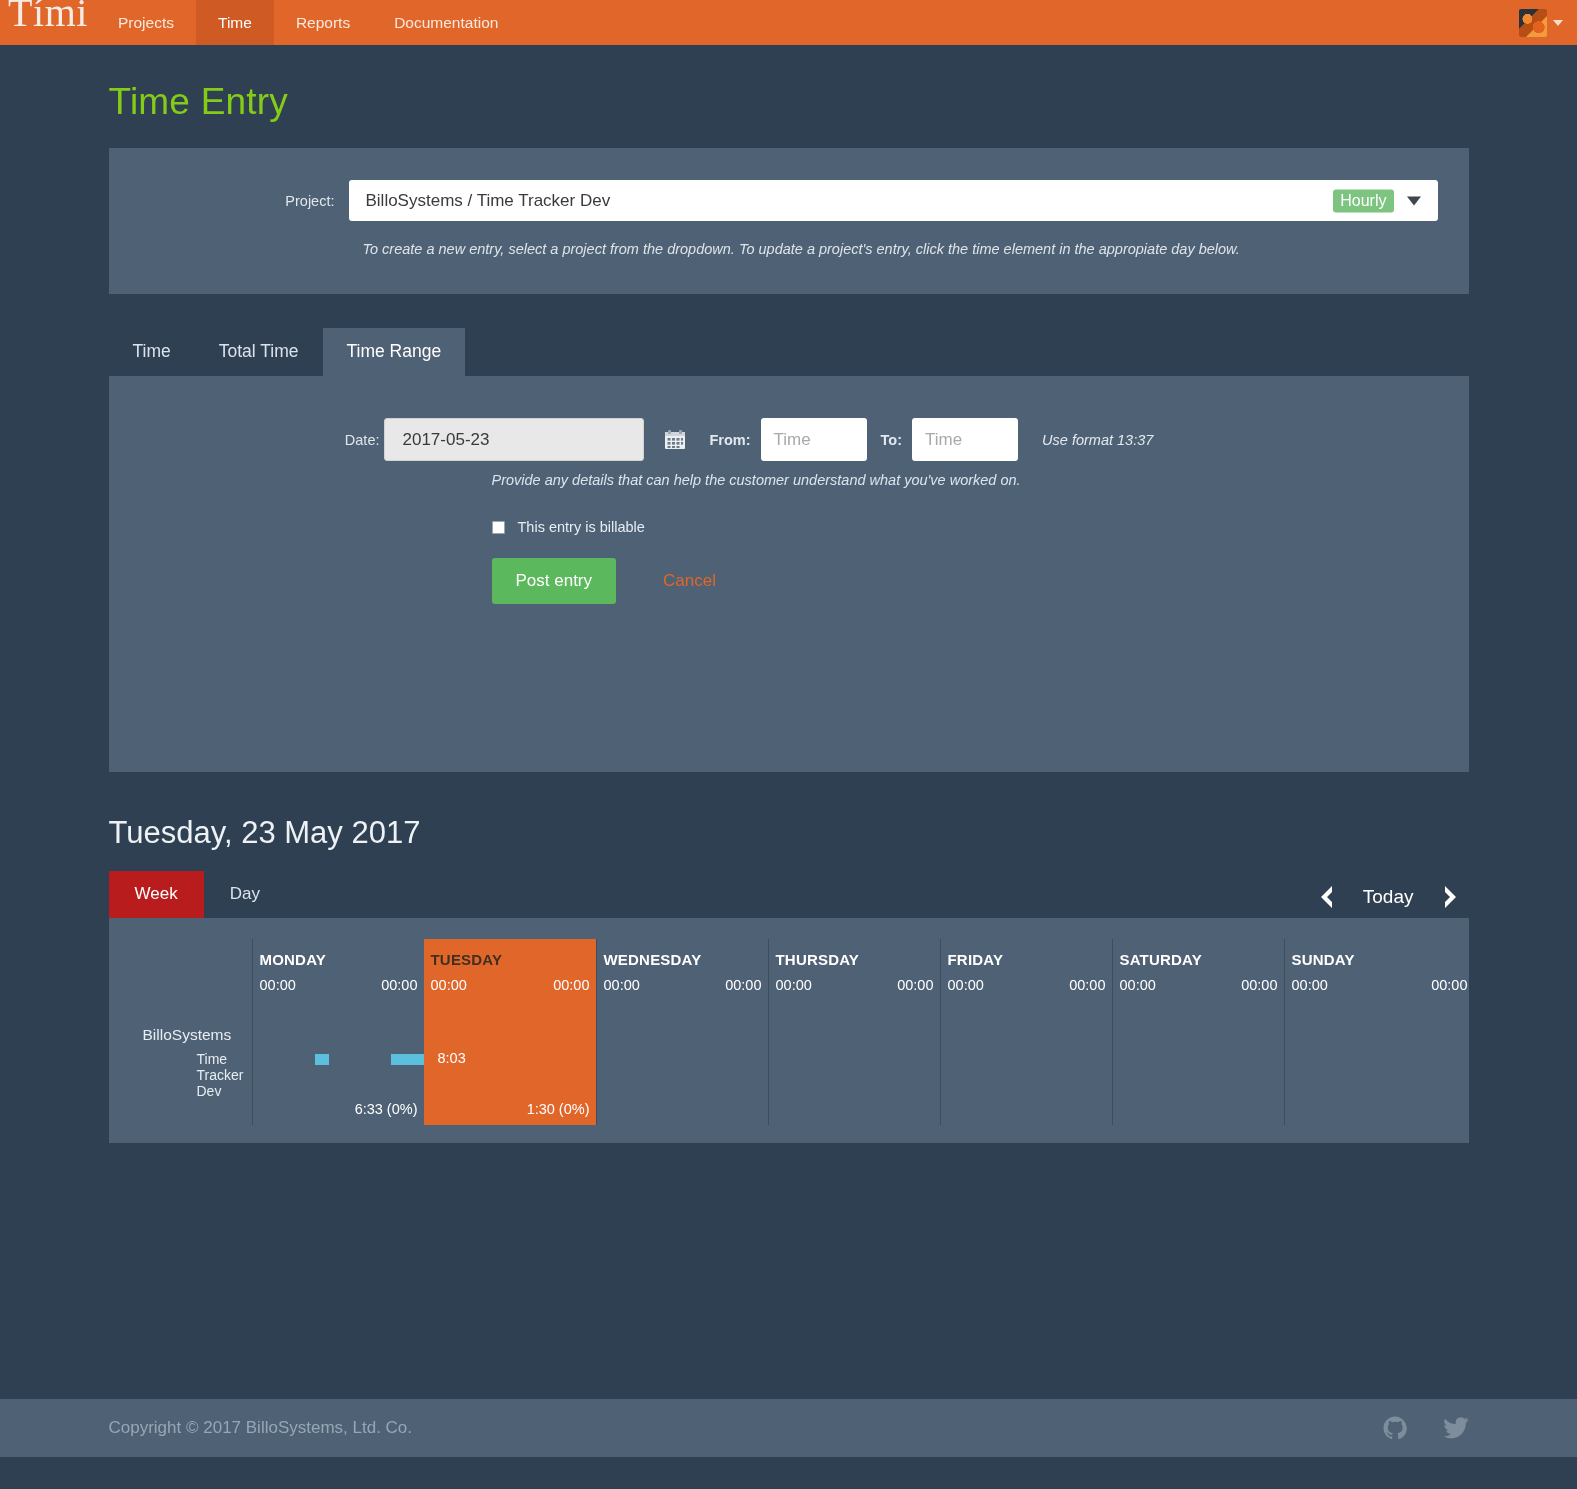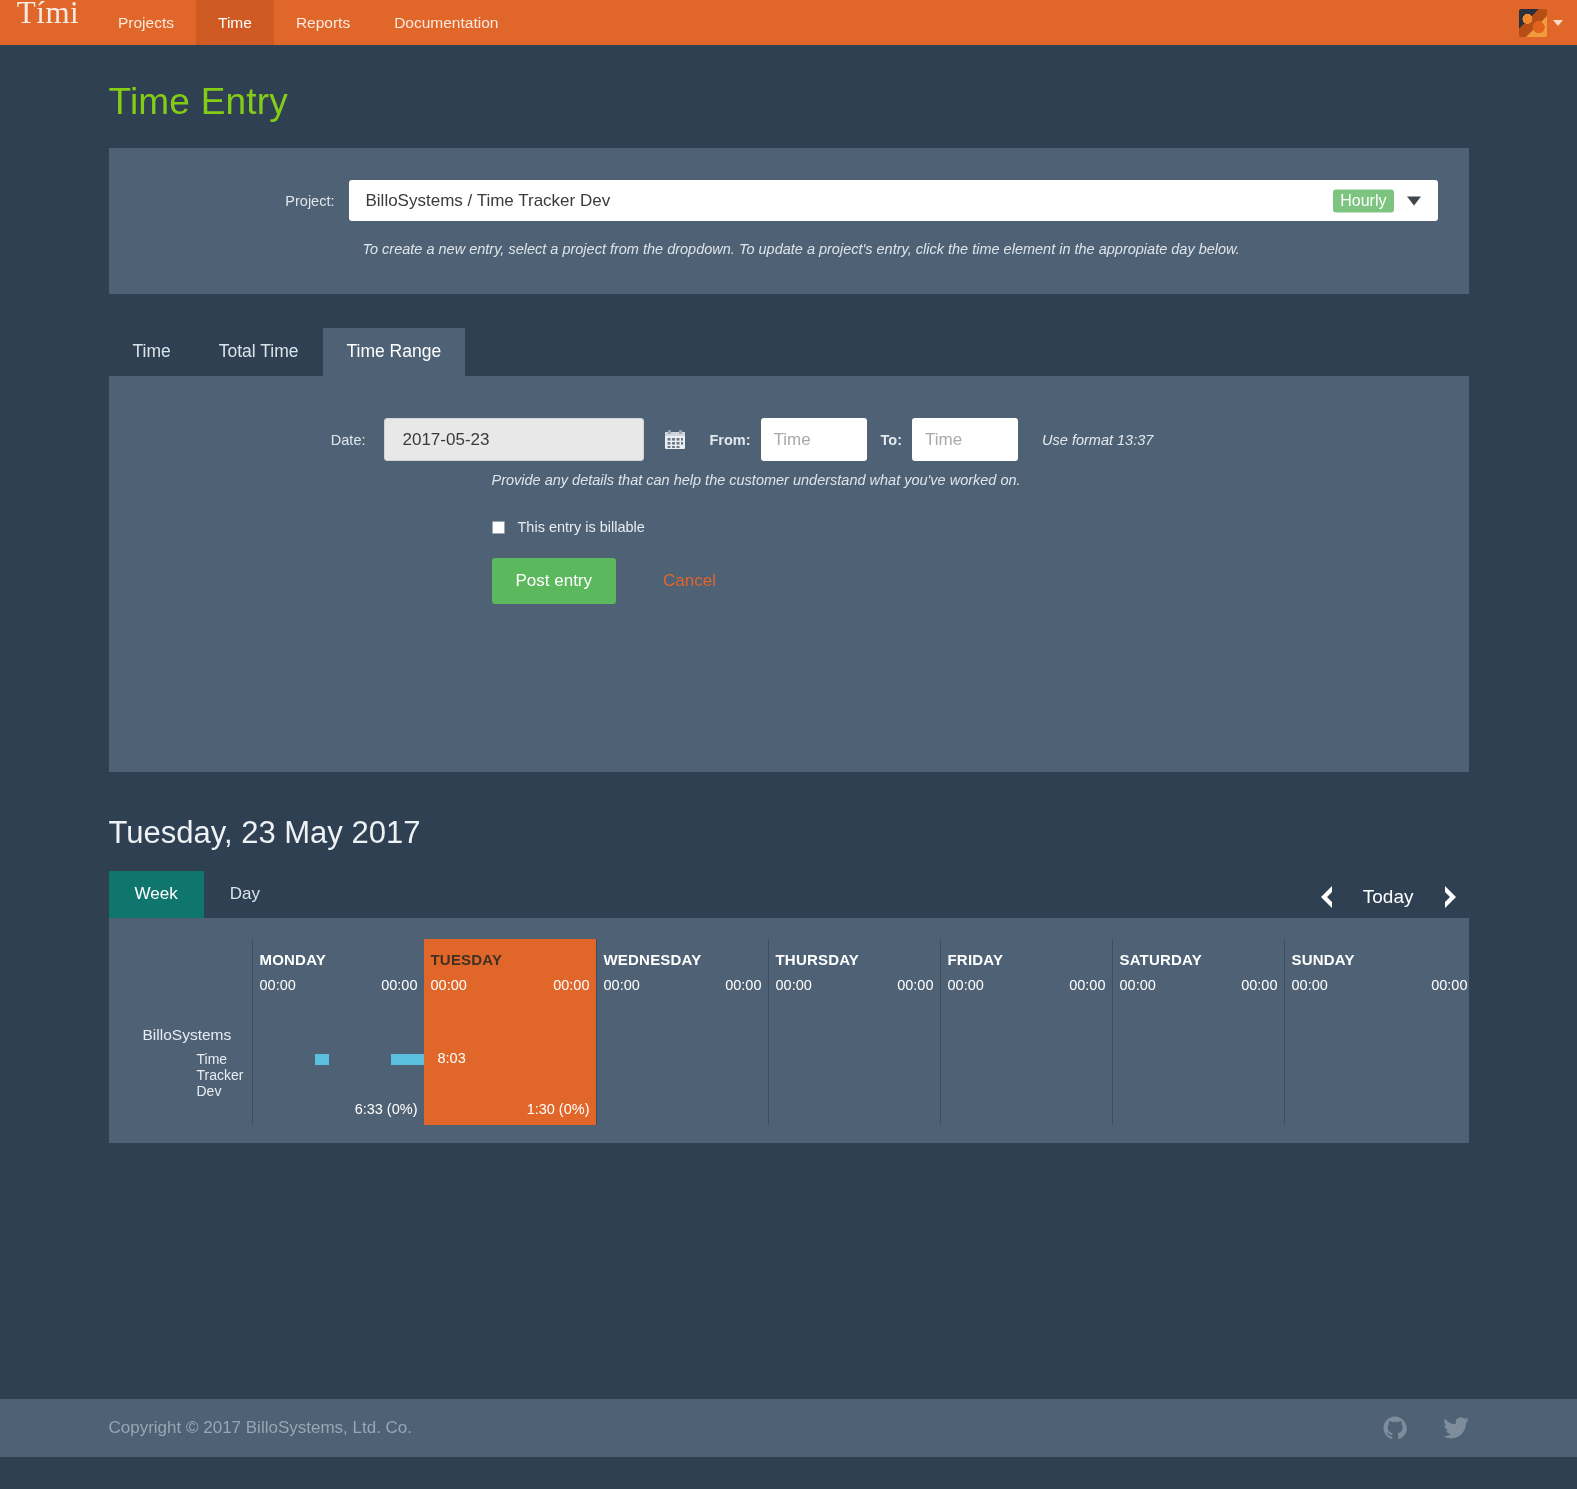--- a/index.html
+++ b/index.html
@@ -15,21 +15,21 @@
   
   .navbar {
     position: absolute; top: 0; left: 0;
     width: 1577px; height: 45px;
     background: #e0662a;
     display: flex; align-items: stretch;
   }
   .brand {
     width: 96px; display: flex; align-items: center; justify-content: center;
     font-family: "Liberation Serif", serif;
-    font-size: 31px; color: #f6ece6; letter-spacing: .5px;
+    font-size: 40px; color: #f6ece6; letter-spacing: .5px;
     padding-bottom: 20px;
   }
   .nav-items { display: flex; align-items: stretch; }
   .nav-item {
     display: flex; align-items: center;
     padding: 0 22px;
     color: #fbe9de; font-size: 15.5px;
     cursor: pointer;
   }
   .nav-item.active { background: #cf5a23; color: #ffffff; }
@@ -98,21 +98,21 @@
   .tab {
     padding: 13px 24px 14px 24px;
     color: #dbe3ea; font-size: 17.5px; cursor: pointer;
   }
   .tab.active { background: #4f6175; color: #ffffff; }
 
   .range-panel { padding: 42px 0 0 0; height: 396px; }
 
   .lbl-date, .lbl-comment {
     color: #dfe6ec; font-size: 14.5px; text-align: right;
-    width: 275px; padding-right: 18px;
+    width: 275px; padding-right: 4px;
   }
   .input-date {
     width: 260px; height: 43px; background: #e8e8e8;
     border: 1px solid #d3d3d3; border-radius: 3px;
     display: flex; align-items: center; padding-left: 18px;
     font-size: 17px; color: #3a3a3a;
   }
   .cal-icon { margin-left: 20px; display: flex; align-items: center; }
   .from-to-label { color: #e2e8ee; font-size: 14.5px; font-weight: 700; margin: 0 10px 0 24px; }
   .to-label { margin-left: 14px; }
@@ -157,21 +157,21 @@
   h2.date-title {
     color: #eef2f5; font-size: 31px; font-weight: 400; margin: 43px 0 0 0;
   }
 
   
   .cal-tabs-row { display: flex; align-items: flex-end; margin-top: 20px; }
   .cal-tab {
     padding: 13px 26px 14px 26px;
     color: #dbe3ea; font-size: 17px; cursor: pointer;
   }
-  .cal-tab.active { background: #0f766e; color: #ffffff; }
+  .cal-tab.active { background: #b91c1c; color: #ffffff; }
   .cal-nav { margin-left: auto; display: flex; align-items: center; gap: 28px; padding-bottom: 8px; padding-right: 8px; }
   .chev { cursor: pointer; display: flex; align-items: center; }
   .today-label { color: #ffffff; font-size: 19px; cursor: pointer; }
 
   
   .cal-panel { height: 225px; position: relative; overflow: hidden; }
   .grid { position: absolute; top: 21px; left: 0; width: 1360px; height: 186px; }
   .day-col {
     position: absolute; top: 0; width: 172px; height: 186px;
     border-left: 1px solid #3d4d5e;

